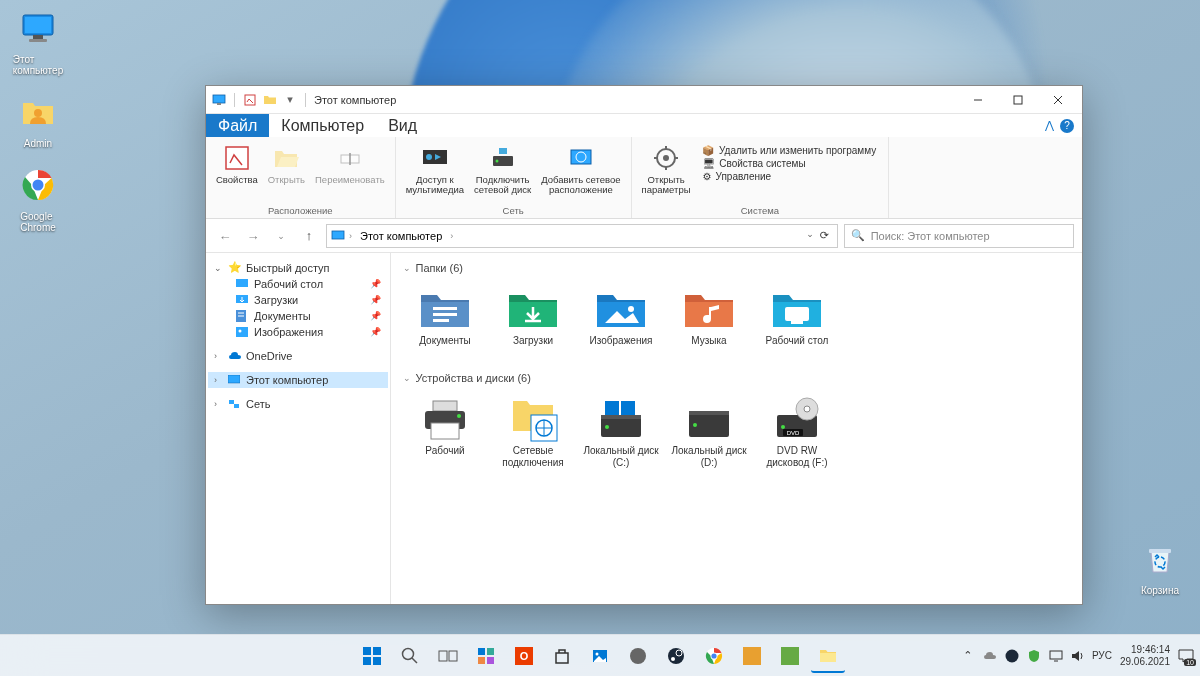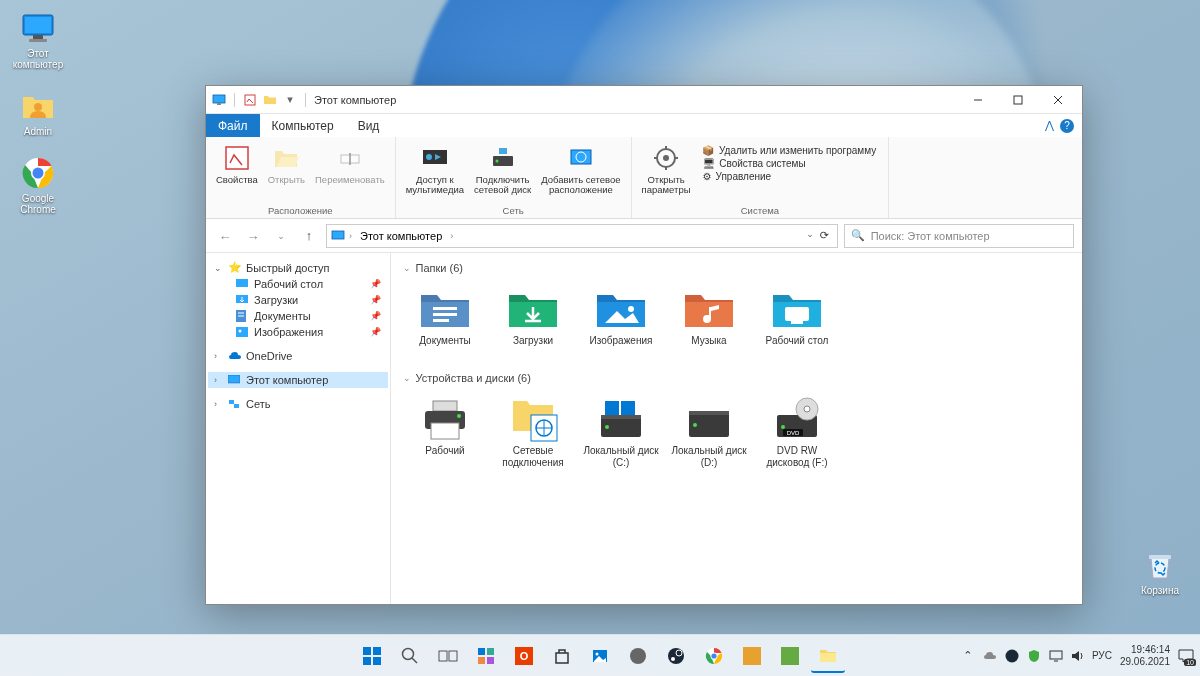--- a/index.html
+++ b/index.html
@@ -7,37 +7,37 @@
 
 
 .wallpaper-swirl { position: absolute; right: -100px; bottom: -50px; width: 900px; height: 900px; }
 .wallpaper-swirl::before { content: ''; position: absolute; width: 700px; height: 700px; border-radius: 50%; background: radial-gradient(circle at 30% 30%, #4a90d9 0%, #2970c0 40%, transparent 70%); filter: blur(2px); transform: rotate(-25deg); }
 .wallpaper-swirl::after { content: ''; position: absolute; width: 500px; height: 500px; left: 150px; top: 100px; border-radius: 50%; background: radial-gradient(circle at 60% 60%, #e8f0f8 0%, #a8c5d8 50%, transparent 80%); filter: blur(4px); }
 
 
 .desktop-icons { position: absolute; top: 10px; left: 8px; display: flex; flex-direction: column; gap: 18px; }
 .desktop-icon { width: 60px; display: flex; flex-direction: column; align-items: center; cursor: pointer; }
 .desktop-icon .icon-img { width: 36px; height: 36px; display: flex; align-items: center; justify-content: center; }
-.desktop-icon .label { font-size: 10px; color: #fff; text-align: center; text-shadow: 0 1px 2px rgba(0,0,0,.7); margin-top: 2px; line-height: 1.1; }
+.desktop-icon .label { font-size: 10px; color: #fff; text-shadow: 0 1px 2px rgba(0,0,0,.7); margin-top: 8px; line-height: 1.1; }
 
 .recycle-bin { position: absolute; right: 10px; bottom: 80px; }
 
 
 .explorer { position: absolute; left: 205px; top: 85px; width: 878px; height: 520px; background: #fff; border: 1px solid #888; box-shadow: 0 10px 40px rgba(0,0,0,.3); display: flex; flex-direction: column; }
 
 .titlebar { height: 28px; background: #fff; display: flex; align-items: center; padding: 0 4px; border-bottom: 1px solid #e5e5e5; }
 .titlebar .qat { display: flex; gap: 2px; align-items: center; }
 .titlebar .qat-icon { width: 18px; height: 18px; display: flex; align-items: center; justify-content: center; font-size: 11px; }
 .titlebar .sep { width: 1px; height: 14px; background: #ccc; margin: 0 4px; }
 .titlebar .title { font-size: 11px; color: #333; margin-left: 4px; }
 .titlebar .win-controls { margin-left: auto; display: flex; }
 .titlebar .win-btn { width: 40px; height: 28px; display: flex; align-items: center; justify-content: center; font-size: 10px; color: #333; cursor: pointer; }
 
 .ribbon-tabs { height: 23px; background: #fff; display: flex; align-items: stretch; position: relative; }
-.ribbon-tab { padding: 0 12px; font-size: 12px; color: #333; display: flex; align-items: center; cursor: pointer; }
+.ribbon-tab { padding: 0 12px; font-size: 16px; color: #333; display: flex; align-items: center; cursor: pointer; }
 .ribbon-tab.active { background: #1979ca; color: #fff; }
 .ribbon-help { margin-left: auto; display: flex; align-items: center; gap: 6px; padding-right: 8px; }
 .ribbon-help span { font-size: 11px; color: #1979ca; cursor: pointer; }
 
 .ribbon { height: 82px; background: #fafafa; border-bottom: 1px solid #ddd; display: flex; }
 .ribbon-group { border-right: 1px solid #e5e5e5; padding: 4px 6px 2px; display: flex; flex-direction: column; }
 .ribbon-group .items { display: flex; gap: 2px; flex: 1; }
 .ribbon-group .group-label { font-size: 9.5px; color: #666; text-align: center; padding-top: 2px; }
 .ribbon-btn { display: flex; flex-direction: column; align-items: center; padding: 2px 4px; cursor: pointer; min-width: 44px; }
 .ribbon-btn .ri { width: 30px; height: 30px; display: flex; align-items: center; justify-content: center; }

